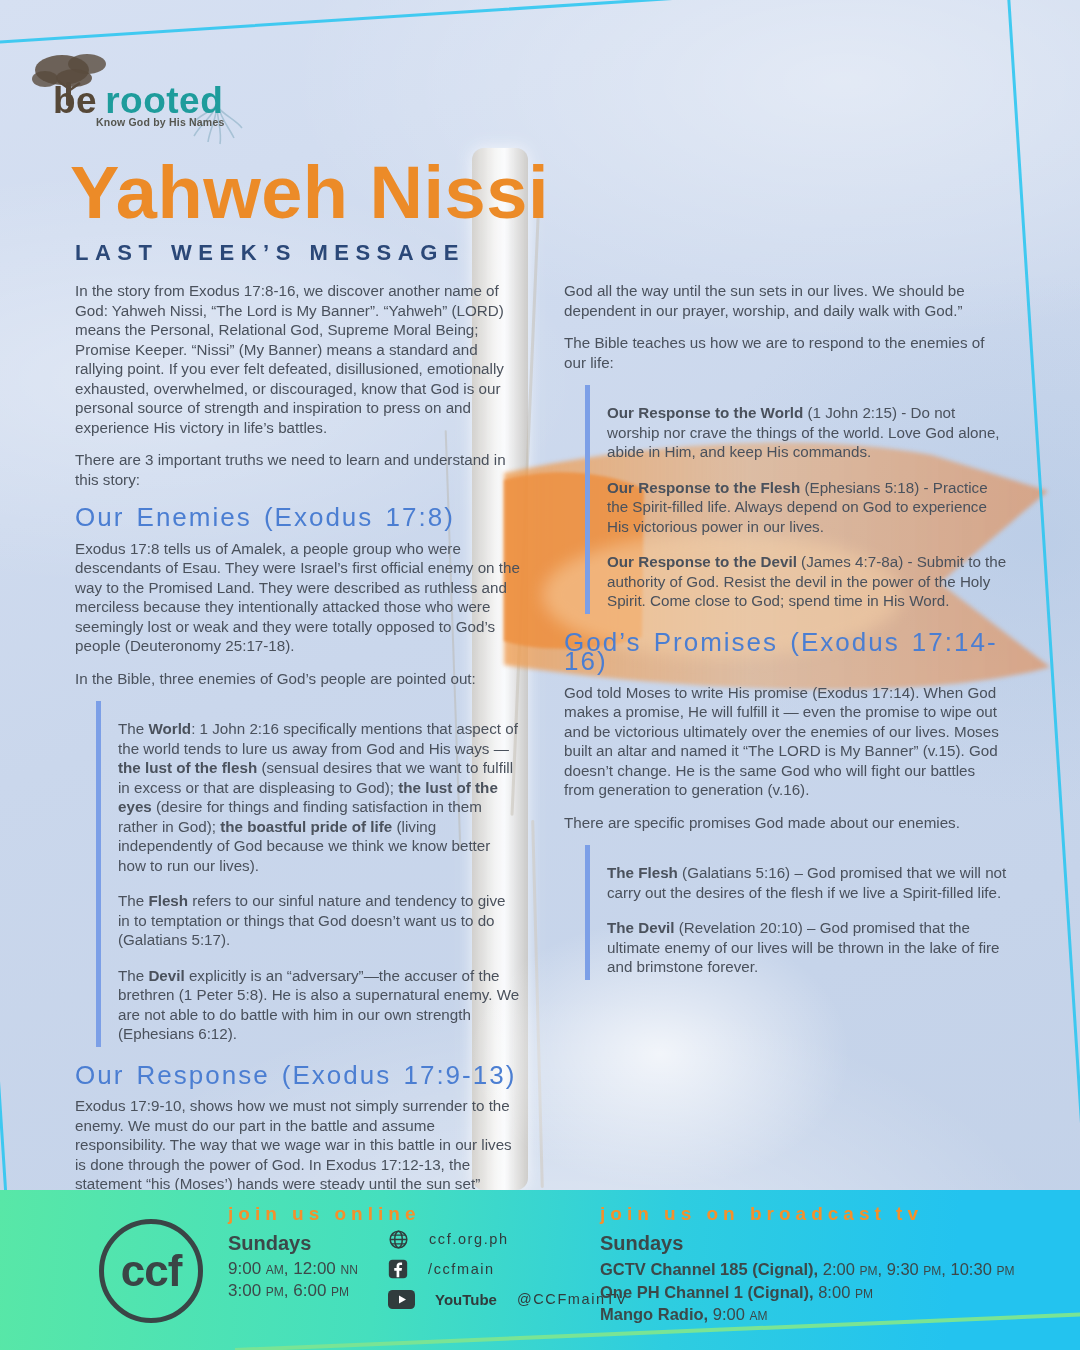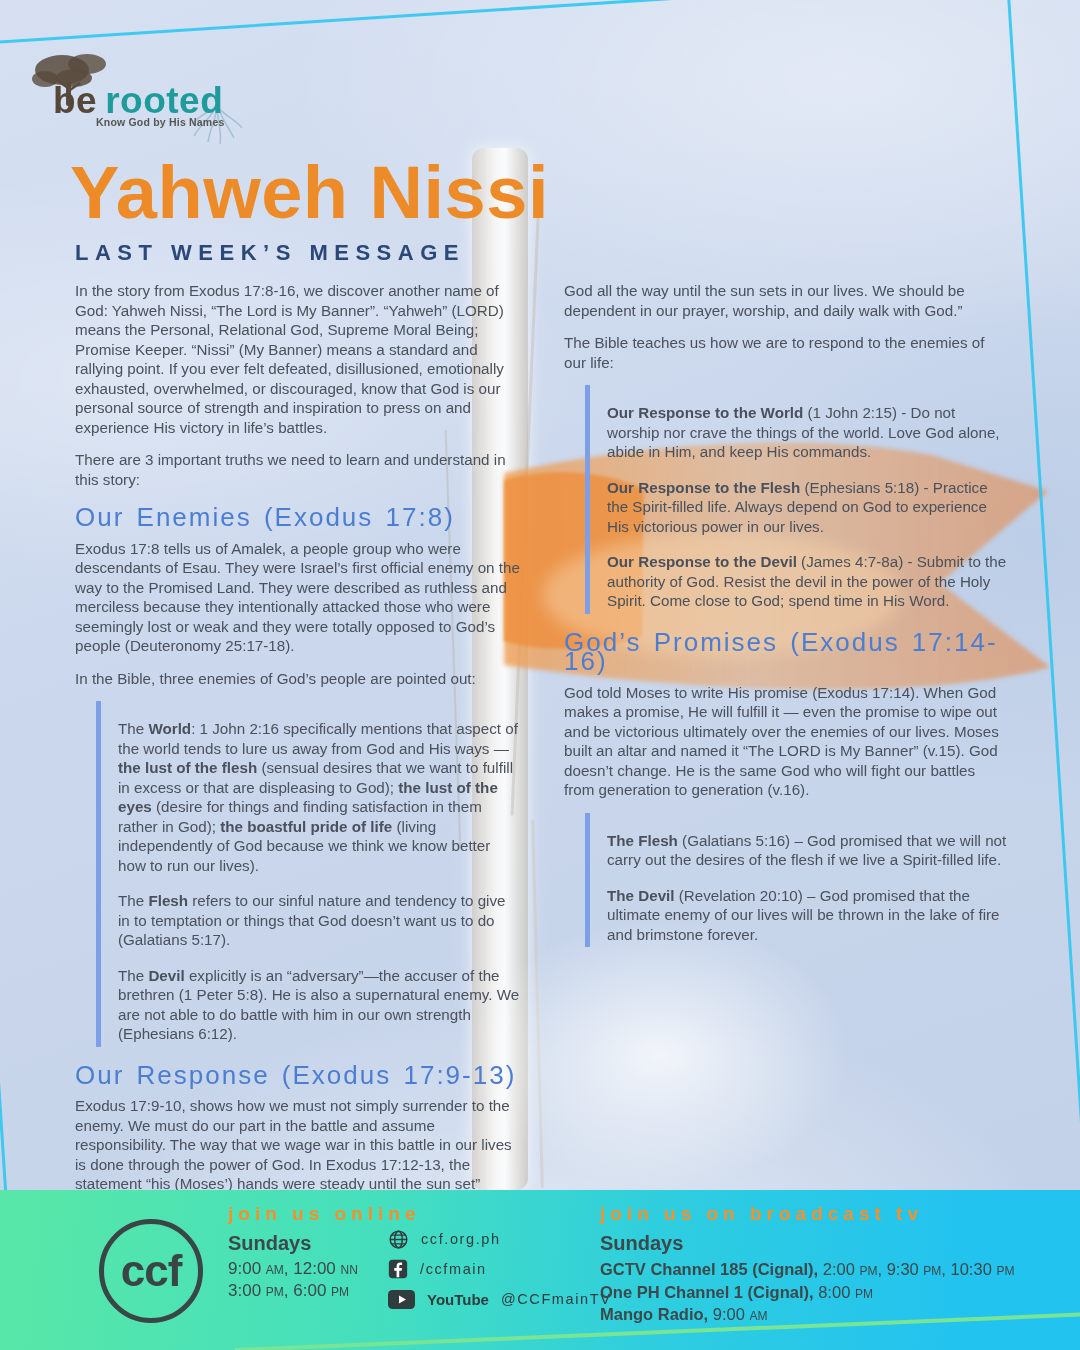--- a/index.html
+++ b/index.html
@@ -57,21 +57,21 @@
   .ccf{position:absolute;left:99px;top:29px;width:94px;height:94px;border:5px solid #3A4546;
     border-radius:50%;display:flex;align-items:center;justify-content:center;
     font-size:44px;font-weight:bold;color:#3A4546;letter-spacing:-1px;}
   .f-head{position:absolute;top:13px;font-size:19px;font-weight:bold;letter-spacing:5px;color:#F5902C;}
   .h-online{left:228px;} .h-tv{left:600px;}
   .f-day{position:absolute;top:42px;font-size:20px;font-weight:bold;color:#3C4849;}
   .d-online{left:228px;} .d-tv{left:600px;}
   .times{position:absolute;left:228px;top:68px;font-size:17px;line-height:22px;color:#3C4849;}
   .sc{font-variant:small-caps;text-transform:lowercase;}
   .links{position:absolute;left:388px;top:38px;}
-  .link-row{display:flex;align-items:center;gap:12px;height:22px;margin-bottom:8px;cursor:pointer;}
+  .link-row{display:flex;align-items:center;gap:20px;height:22px;margin-bottom:8px;cursor:pointer;}
   .link-label{font-size:14.5px;letter-spacing:1.6px;color:#313C3D;}
   .yt-word{font-size:15px;font-weight:bold;color:#313C3D;}
   .sched{position:absolute;left:600px;top:68px;width:440px;font-size:16.5px;line-height:22.5px;color:#3C4849;}
 </style>
 </head>
 <body>
 
 <div class="page">
 
   <div class="sky"></div>
@@ -144,20 +144,21 @@
   <section class="col col-right">
     <p>God all the way until the sun sets in our lives. We should be dependent in our prayer, worship, and daily walk with God.”</p>
     <p>The Bible teaches us how we are to respond to the enemies of our life:</p>
     <div class="quote">
       <p><span class="b">Our Response to the World</span><span> (1 John 2:15) - Do not worship nor crave the things of the world. Love God alone, abide in Him, and keep His commands.</span></p>
       <p><span class="b">Our Response to the Flesh</span><span> (Ephesians 5:18) - Practice the Spirit-filled life. Always depend on God to experience His victorious power in our lives.</span></p>
       <p><span class="b">Our Response to the Devil</span><span> (James 4:7-8a) - Submit to the authority of God. Resist the devil in the power of the Holy Spirit. Come close to God; spend time in His Word.</span></p>
     </div>
     <h2 class="sect">God’s Promises (Exodus 17:14-16)</h2>
     <p>God told Moses to write His promise (Exodus 17:14). When God makes a promise, He will fulfill it — even the promise to wipe out and be victorious ultimately over the enemies of our lives. Moses built an altar and named it “The LORD is My Banner” (v.15). God doesn’t change. He is the same God who will fight our battles from generation to generation (v.16).</p>
+    <p>There are specific promises God made about our enemies.</p>
     <div class="quote">
       <p><span class="b">The Flesh</span><span> (Galatians 5:16) – God promised that we will not carry out the desires of the flesh if we live a Spirit-filled life.</span></p>
       <p><span class="b">The Devil</span><span> (Revelation 20:10) – God promised that the ultimate enemy of our lives will be thrown in the lake of fire and brimstone forever.</span></p>
     </div>
   </section>
 
   <div class="footer">
     <div class="f-line"></div>
     <div class="ccf">ccf</div>
 

